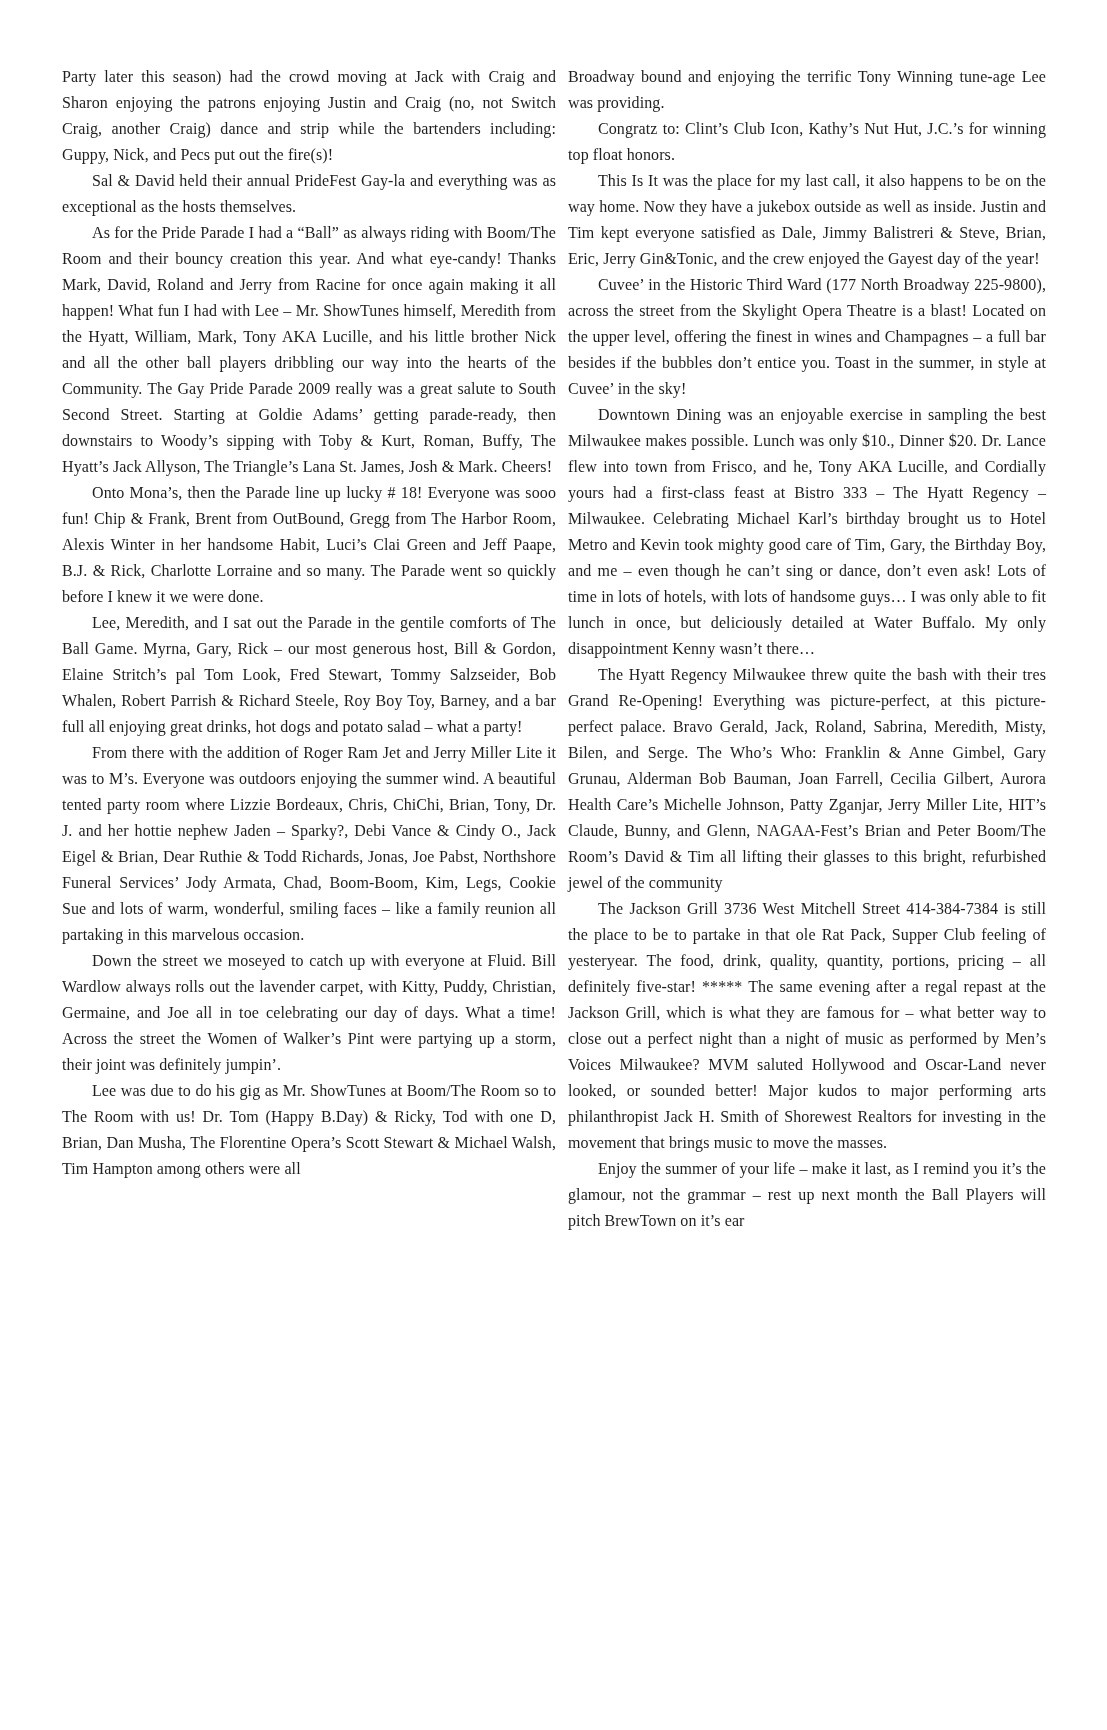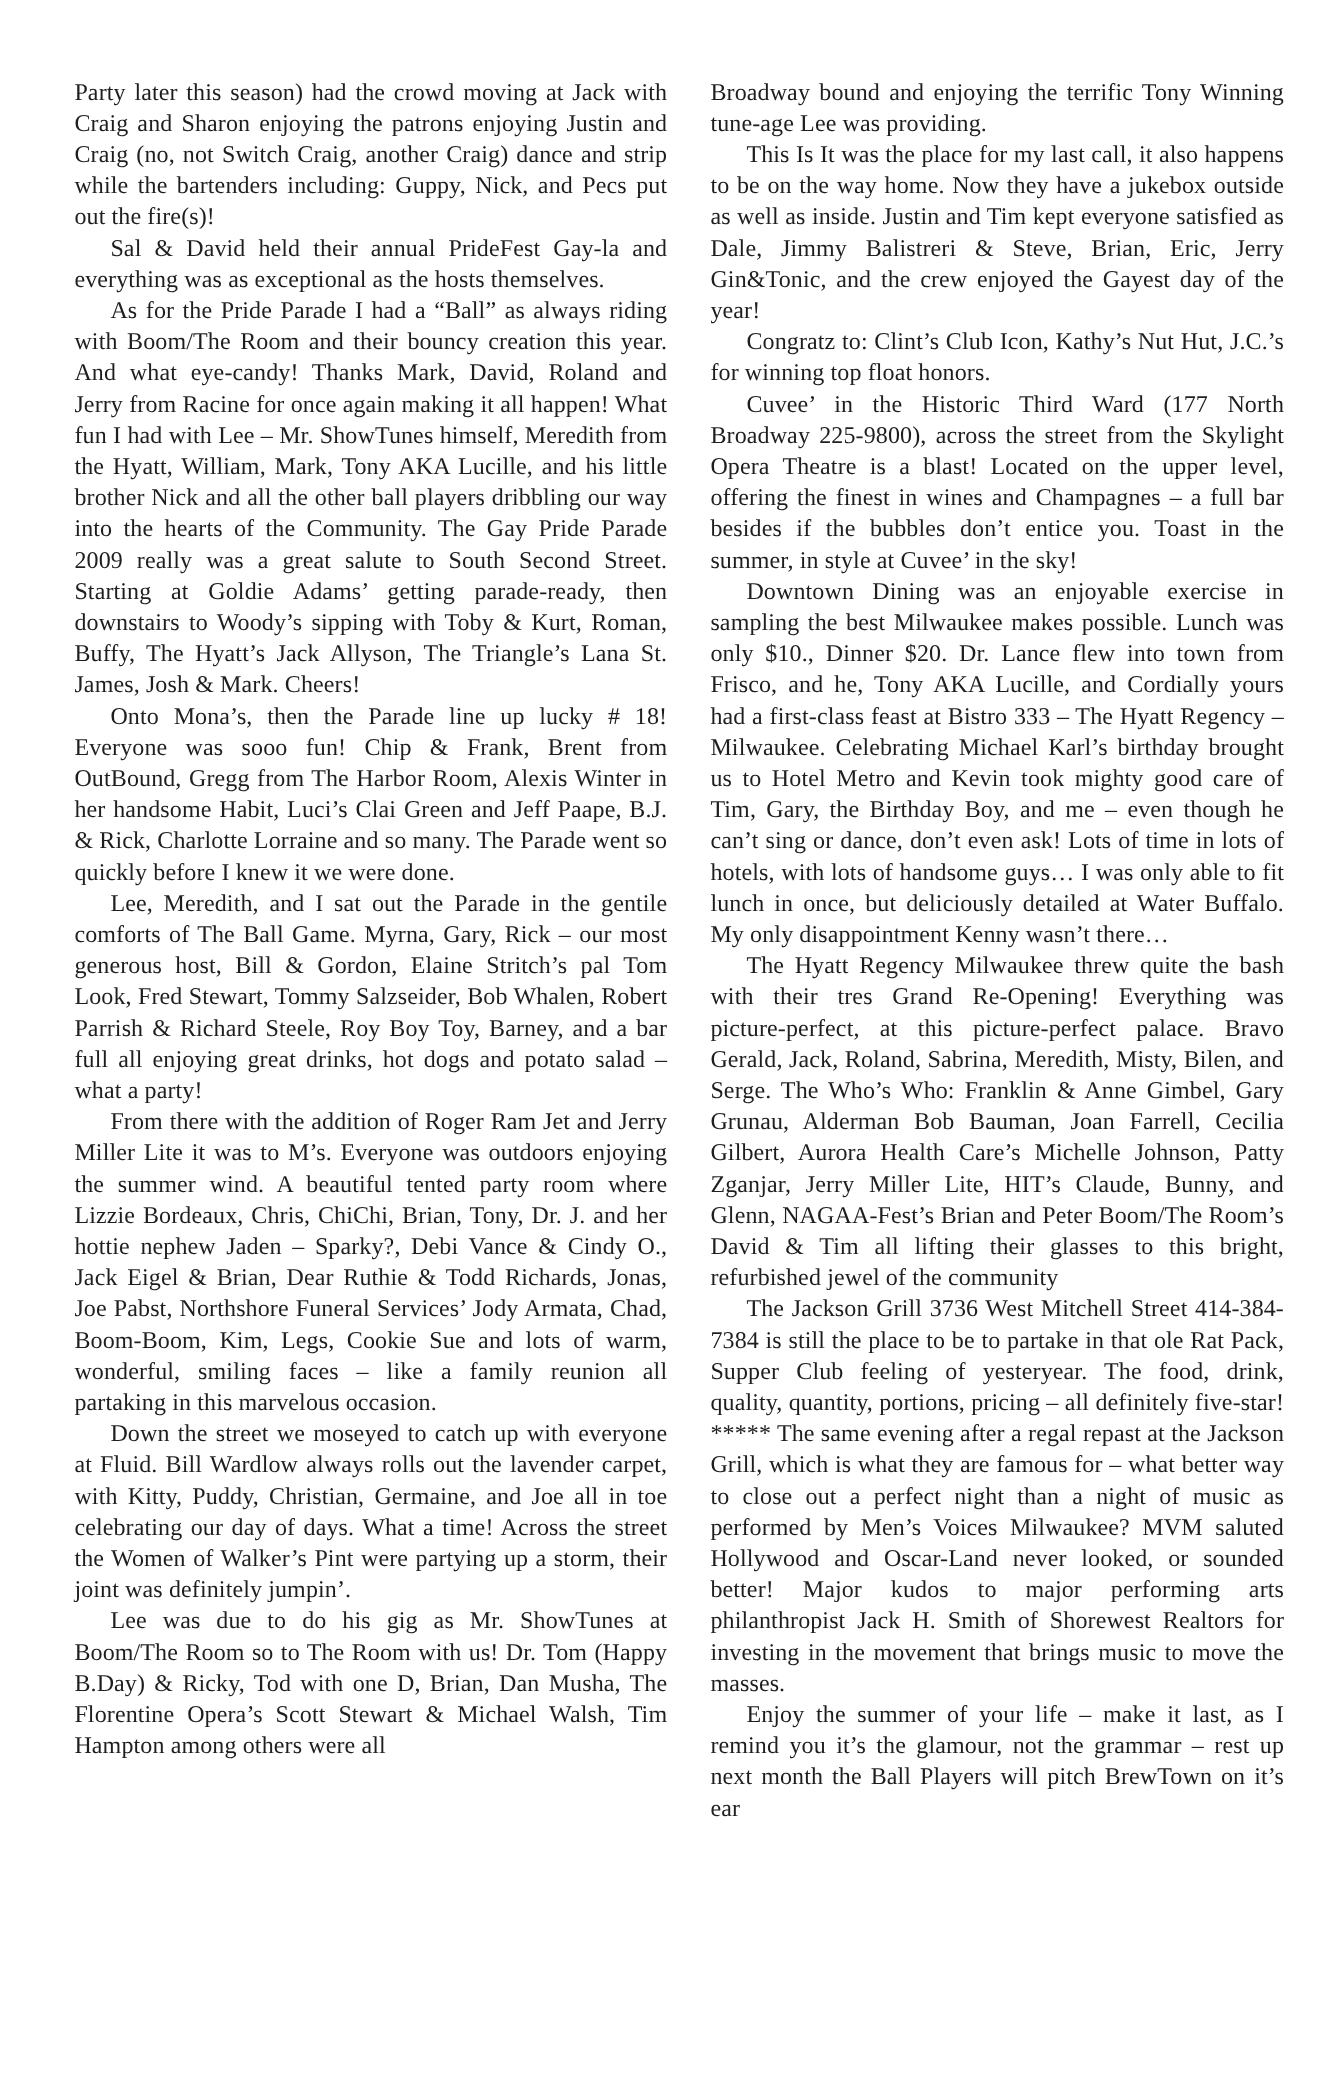--- a/index.html
+++ b/index.html
@@ -16,35 +16,34 @@
     }
     .page {
       position: absolute;
       inset: 0;
       background: #ffffff;
     }
     .column {
       position: absolute;
       top: 64px;
       text-align: justify;
-      font-size: 20px;
+      font-size: 16px;
       line-height: 26px;
       color: #1e1e1e;
       letter-spacing: 0.1px;
       hyphens: auto;
       -webkit-hyphens: auto;
     }
     .col-left {
       left: 62px;
       width: 494px;
     }
     .col-right {
       left: 568px;
       width: 478px;
-      margin-left: 24px;
     }
     .column p {
       margin: 0;
       padding: 0;
     }
     .column p.indent {
       text-indent: 30px;
     }
   </style>
 </head>
@@ -56,21 +55,21 @@
       <p class="indent">Sal &amp; David held their annual PrideFest Gay-la and everything was as exceptional as the hosts themselves.</p>
       <p class="indent">As for the Pride Parade I had a “Ball” as always riding with Boom/The Room and their bouncy creation this year. And what eye-candy! Thanks Mark, David, Roland and Jerry from Racine for once again making it all happen! What fun I had with Lee – Mr. ShowTunes himself, Meredith from the Hyatt, William, Mark, Tony AKA Lucille, and his little brother Nick and all the other ball players dribbling our way into the hearts of the Community. The Gay Pride Parade 2009 really was a great salute to South Second Street. Starting at Goldie Adams’ getting parade-ready, then downstairs to Woody’s sipping with Toby &amp; Kurt, Roman, Buffy, The Hyatt’s Jack Allyson, The Triangle’s Lana St. James, Josh &amp; Mark. Cheers!</p>
       <p class="indent">Onto Mona’s, then the Parade line up lucky # 18! Everyone was sooo fun! Chip &amp; Frank, Brent from OutBound, Gregg from The Harbor Room, Alexis Winter in her handsome Habit, Luci’s Clai Green and Jeff Paape, B.J. &amp; Rick, Charlotte Lorraine and so many. The Parade went so quickly before I knew it we were done.</p>
       <p class="indent">Lee, Meredith, and I sat out the Parade in the gentile comforts of The Ball Game. Myrna, Gary, Rick – our most generous host, Bill &amp; Gordon, Elaine Stritch’s pal Tom Look, Fred Stewart, Tommy Salzseider, Bob Whalen, Robert Parrish &amp; Richard Steele, Roy Boy Toy, Barney, and a bar full all enjoying great drinks, hot dogs and potato salad – what a party!</p>
       <p class="indent">From there with the addition of Roger Ram Jet and Jerry Miller Lite it was to M’s. Everyone was outdoors enjoying the summer wind. A beautiful tented party room where Lizzie Bordeaux, Chris, ChiChi, Brian, Tony, Dr. J. and her hottie nephew Jaden – Sparky?, Debi Vance &amp; Cindy O., Jack Eigel &amp; Brian, Dear Ruthie &amp; Todd Richards, Jonas, Joe Pabst, Northshore Funeral Services’ Jody Armata, Chad, Boom-Boom, Kim, Legs, Cookie Sue and lots of warm, wonderful, smiling faces – like a family reunion all partaking in this marvelous occasion.</p>
       <p class="indent">Down the street we moseyed to catch up with everyone at Fluid. Bill Wardlow always rolls out the lavender carpet, with Kitty, Puddy, Christian, Germaine, and Joe all in toe celebrating our day of days. What a time! Across the street the Women of Walker’s Pint were partying up a storm, their joint was definitely jumpin’.</p>
       <p class="indent">Lee was due to do his gig as Mr. ShowTunes at Boom/The Room so to The Room with us! Dr. Tom (Happy B.Day) &amp; Ricky, Tod with one D, Brian, Dan Musha, The Florentine Opera’s Scott Stewart &amp; Michael Walsh, Tim Hampton among others were all</p>
     </div>
   <div class="column col-right">
       <p>Broadway bound and enjoying the terrific Tony Winning tune-age Lee was providing.</p>
+      <p class="indent">Congratz to: Clint’s Club Icon, Kathy’s Nut Hut, J.C.’s for winning top float honors.</p>
       <p class="indent">This Is It was the place for my last call, it also happens to be on the way home. Now they have a jukebox outside as well as inside. Justin and Tim kept everyone satisfied as Dale, Jimmy Balistreri &amp; Steve, Brian, Eric, Jerry Gin&amp;Tonic, and the crew enjoyed the Gayest day of the year!</p>
-      <p class="indent">Congratz to: Clint’s Club Icon, Kathy’s Nut Hut, J.C.’s for winning top float honors.</p>
       <p class="indent">Cuvee’ in the Historic Third Ward (177 North Broadway 225-9800), across the street from the Skylight Opera Theatre is a blast! Located on the upper level, offering the finest in wines and Champagnes – a full bar besides if the bubbles don’t entice you. Toast in the summer, in style at Cuvee’ in the sky!</p>
       <p class="indent">Downtown Dining was an enjoyable exercise in sampling the best Milwaukee makes possible. Lunch was only $10., Dinner $20. Dr. Lance flew into town from Frisco, and he, Tony AKA Lucille, and Cordially yours had a first-class feast at Bistro 333 – The Hyatt Regency – Milwaukee. Celebrating Michael Karl’s birthday brought us to Hotel Metro and Kevin took mighty good care of Tim, Gary, the Birthday Boy, and me – even though he can’t sing or dance, don’t even ask! Lots of time in lots of hotels, with lots of handsome guys… I was only able to fit lunch in once, but deliciously detailed at Water Buffalo. My only disappointment Kenny wasn’t there…</p>
       <p class="indent">The Hyatt Regency Milwaukee threw quite the bash with their tres Grand Re-Opening! Everything was picture-perfect, at this picture-perfect palace. Bravo Gerald, Jack, Roland, Sabrina, Meredith, Misty, Bilen, and Serge. The Who’s Who: Franklin &amp; Anne Gimbel, Gary Grunau, Alderman Bob Bauman, Joan Farrell, Cecilia Gilbert, Aurora Health Care’s Michelle Johnson, Patty Zganjar, Jerry Miller Lite, HIT’s Claude, Bunny, and Glenn, NAGAA-Fest’s Brian and Peter Boom/The Room’s David &amp; Tim all lifting their glasses to this bright, refurbished jewel of the community</p>
       <p class="indent">The Jackson Grill 3736 West Mitchell Street 414-384-7384 is still the place to be to partake in that ole Rat Pack, Supper Club feeling of yesteryear. The food, drink, quality, quantity, portions, pricing – all definitely five-star! ***** The same evening after a regal repast at the Jackson Grill, which is what they are famous for – what better way to close out a perfect night than a night of music as performed by Men’s Voices Milwaukee? MVM saluted Hollywood and Oscar-Land never looked, or sounded better! Major kudos to major performing arts philanthropist Jack H. Smith of Shorewest Realtors for investing in the movement that brings music to move the masses.</p>
       <p class="indent">Enjoy the summer of your life – make it last, as I remind you it’s the glamour, not the grammar – rest up next month the Ball Players will pitch BrewTown on it’s ear</p>
     </div>
 </div>
 
 </body></html>

